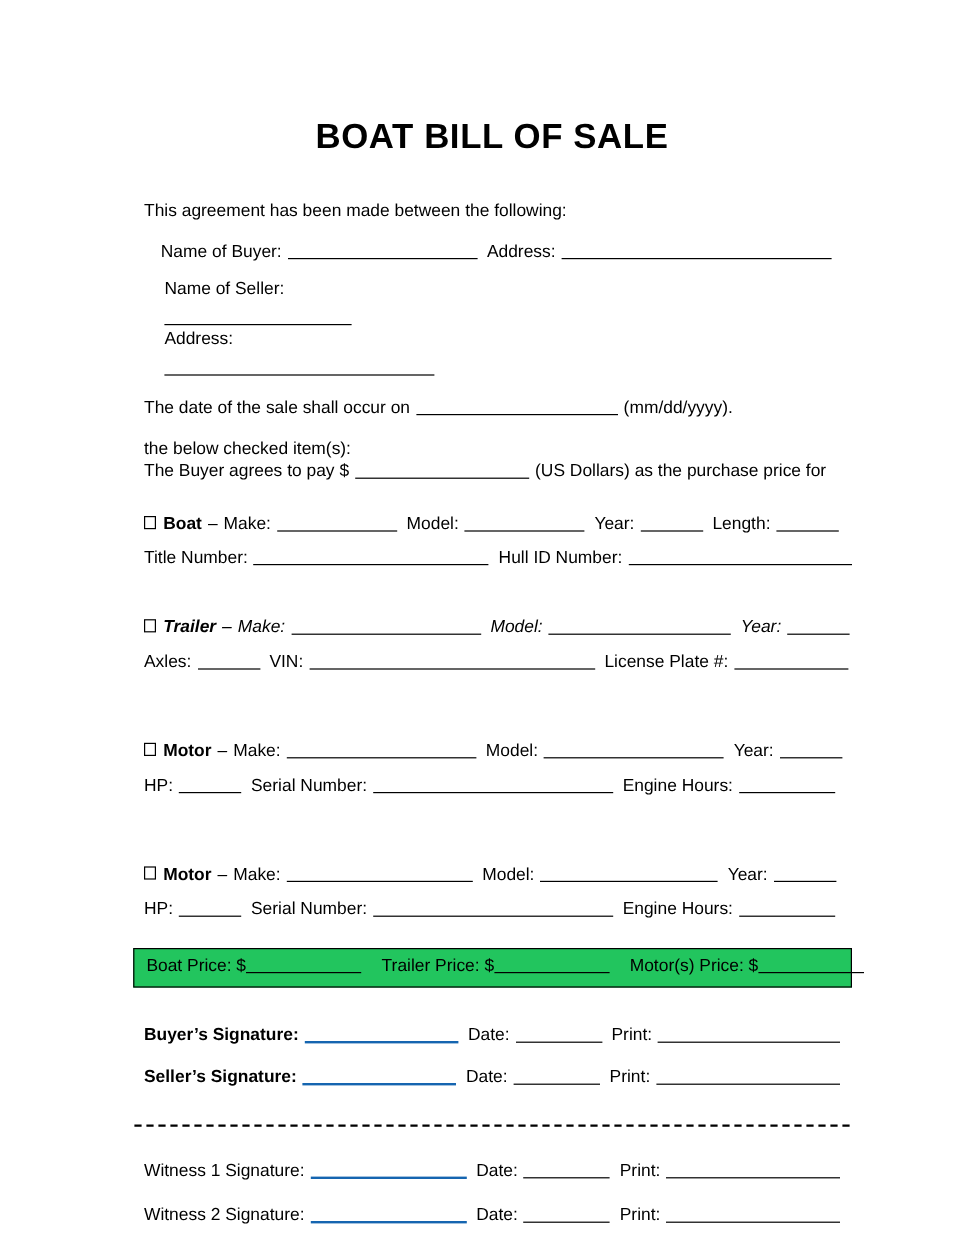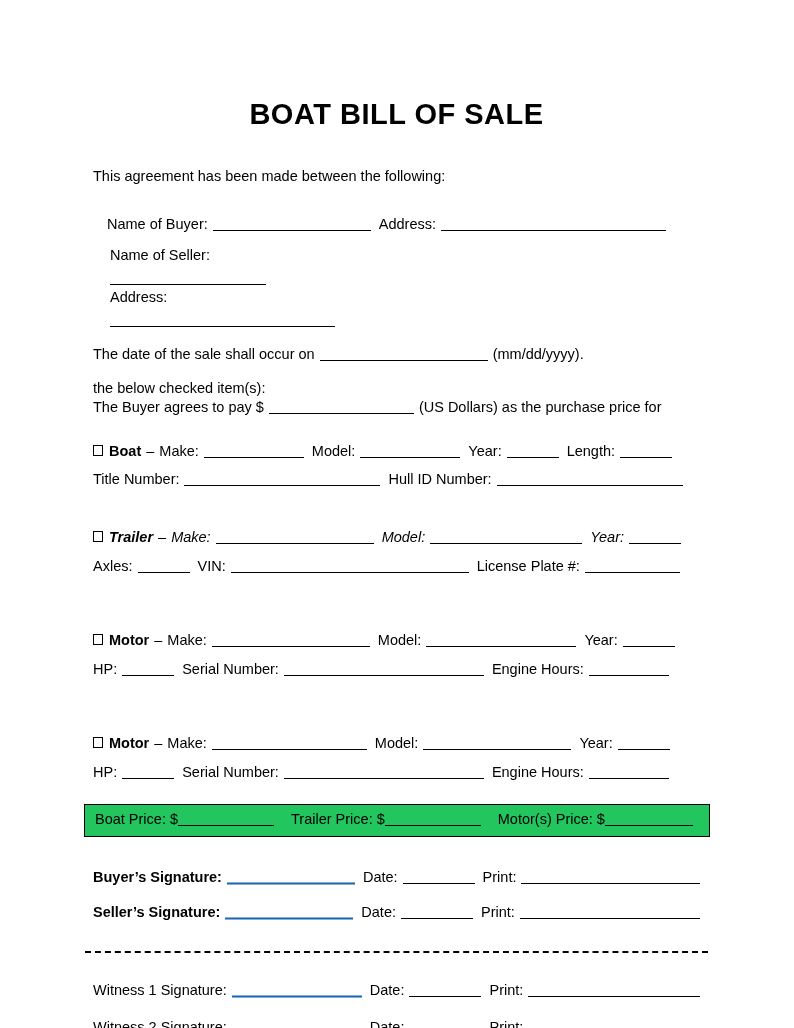--- a/index.html
+++ b/index.html
@@ -6,21 +6,21 @@
   html, body { margin: 0; padding: 0; background: #ffffff; }
   .page {
     position: relative;
     width: 794px;
     height: 1028px;
     margin: 0 auto;
     background: #ffffff;
     color: #000;
     font-family: "Liberation Sans", sans-serif;
     font-size: 14.5px;
-    padding: 0 94px 0 93px;
+    padding: 0 94px 0 120px;
     overflow: hidden;
   }
   .form-title {
     margin: 0;
     padding-top: 99px;
     text-align: center;
     font-size: 29px;
     line-height: 30px;
     font-weight: bold;
     letter-spacing: 0.5px;
@@ -47,21 +47,21 @@
   }
   .cb {
     flex: 0 0 auto;
     width: 10px;
     height: 11px;
     border: 1.6px solid #000;
     margin-right: 1px;
   }
   .gap8 { margin-left: 3px; }
   .mt-intro    { margin-top: 38px; }
-  .mt-buyer    { margin-top: 29px; }
+  .mt-buyer    { margin-top: 15px; }
   .mt-seller   { margin-top: 12px; flex-direction: column; }
   .mt-date     { margin-top: 20px; }
   .mt-pay      { margin-top: 15px; }
   .mt-payline2 { margin-top: 2px; line-height: 19px; }
   .mt-boat     { margin-top: 25px; text-align: center; }
   .mt-titlenum { margin-top: 9px; }
   .mt-trailer  { margin-top: 39px; font-style: italic; }
   .mt-sub      { margin-top: 10px; }
   .mt-motor    { margin-top: 55px; }
   .price-box {

